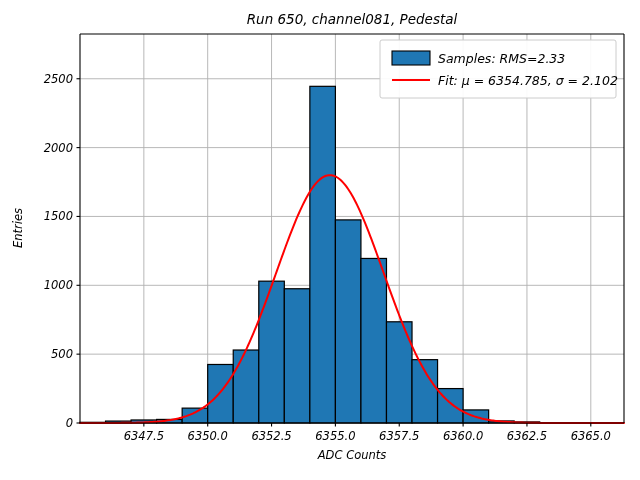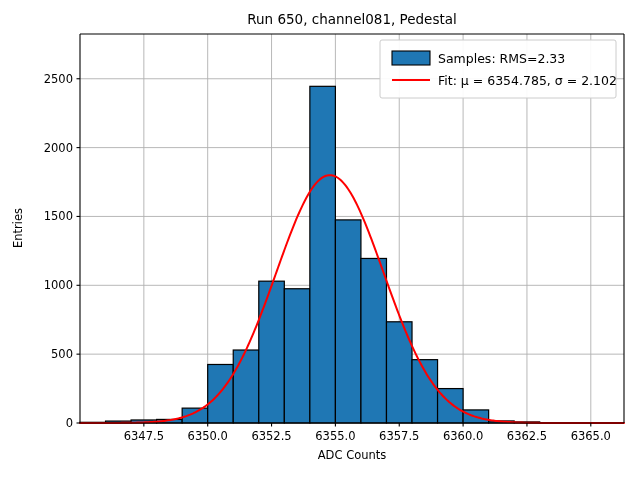--- a/index.html
+++ b/index.html
@@ -4,21 +4,21 @@
 <style>
   html,body{margin:0;padding:0;}
   body{
     width:640px;height:480px;
     background:#ffffff;
     font-family:"DejaVu Sans", sans-serif;
     overflow:hidden;
   }
   #figure{
     position:relative;
-    width:640px;height:480px;
+    width:640px;height:480px;font-style:italic;
   }
   #plot-svg{display:block;width:640px;height:480px;}
   .axis-line{stroke:#000000;stroke-width:1.1;fill:none;}
   .grid-line{stroke:#b0b0b0;stroke-width:0.9;fill:none;}
   .tick-mark{stroke:#000000;stroke-width:1.1;}
   .tick-label{font-family:"DejaVu Sans", sans-serif;font-size:11.5px;fill:#000000;}
   .axis-title{font-family:"DejaVu Sans", sans-serif;font-size:11.5px;fill:#000000;}
   .fig-title{font-family:"DejaVu Sans", sans-serif;font-size:13.5px;fill:#000000;}
   .hist-bar{fill:#1f77b4;stroke:#000000;stroke-width:1.2;}
   .fit-curve{stroke:#ff0000;stroke-width:2.0;fill:none;stroke-linejoin:round;stroke-linecap:round;}

